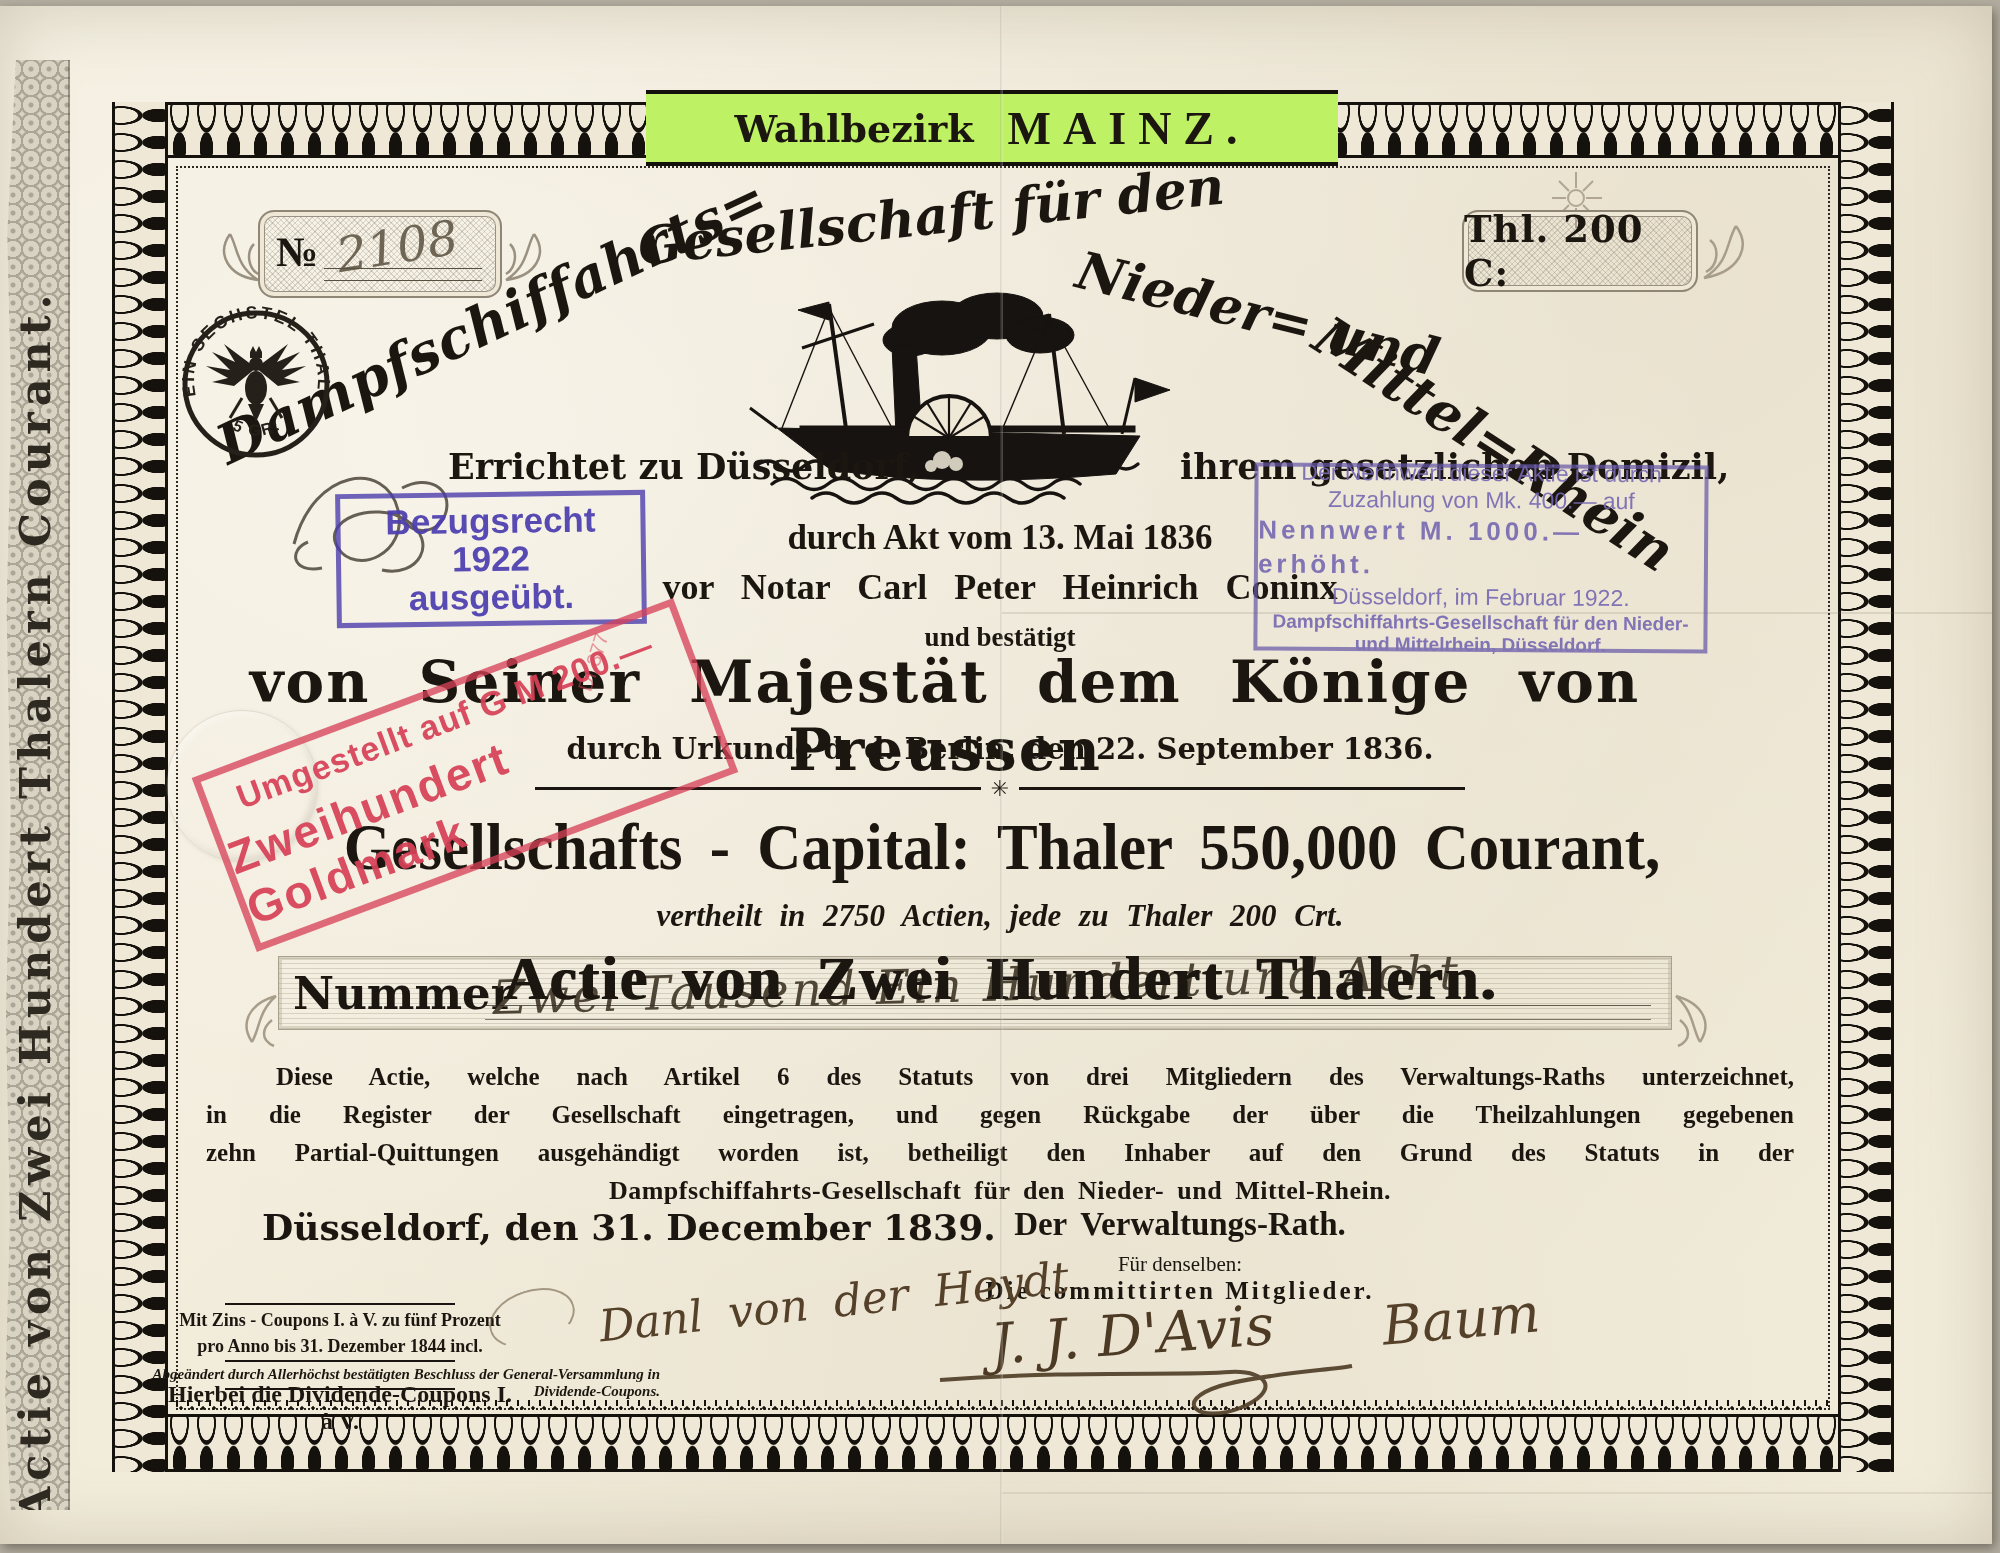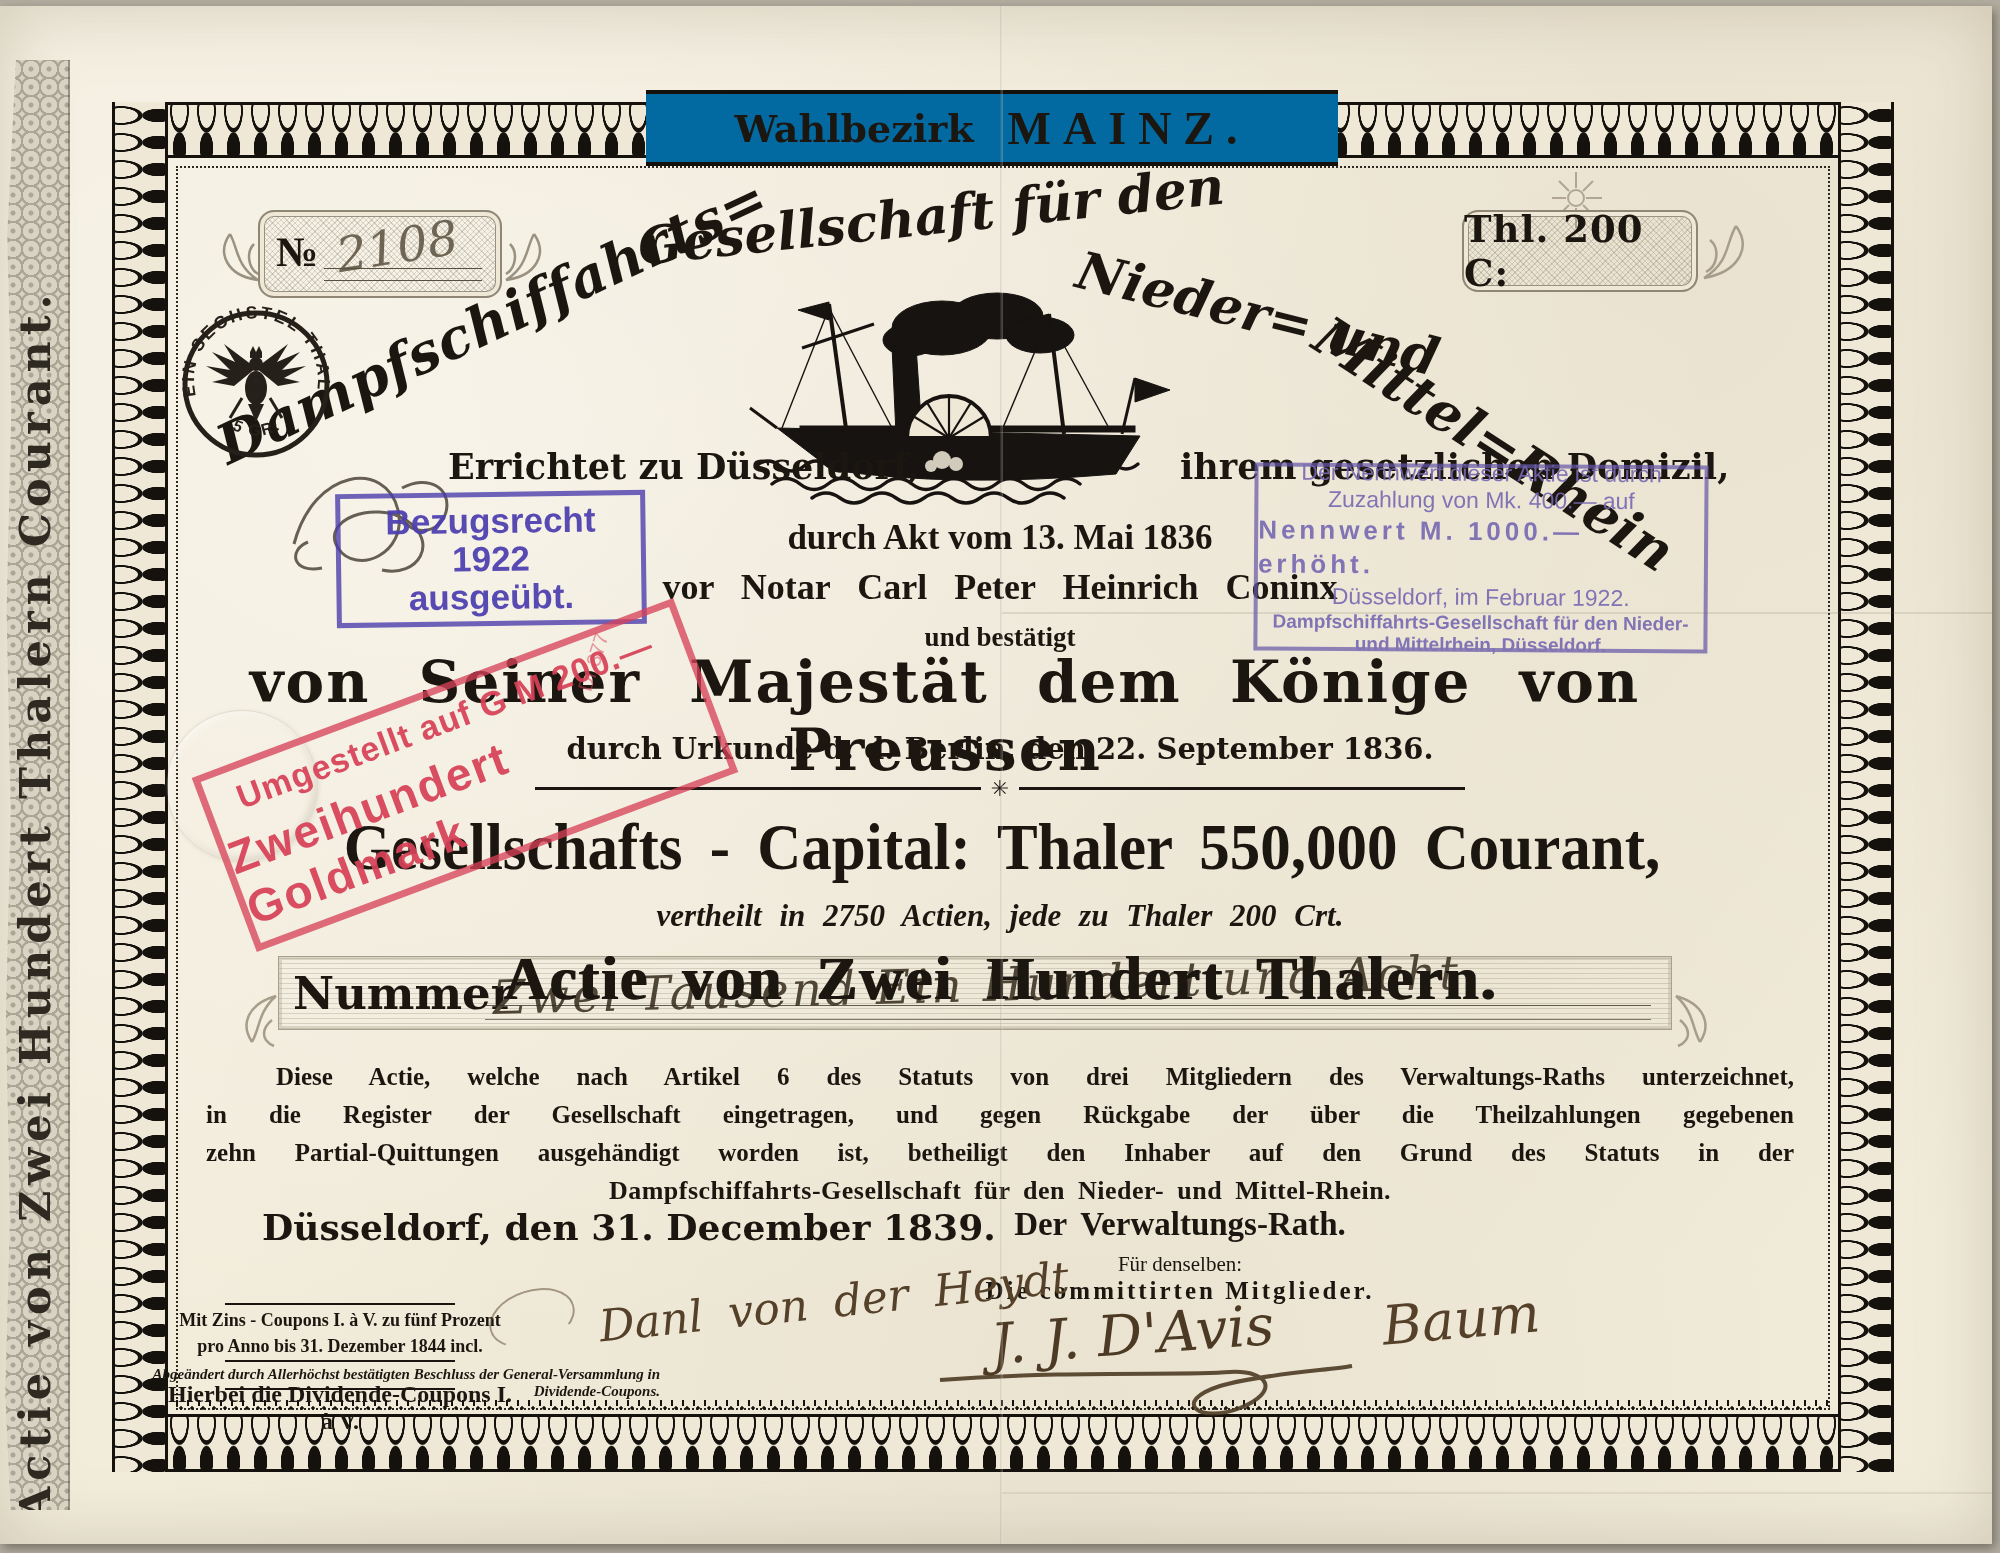--- a/index.html
+++ b/index.html
@@ -33,21 +33,21 @@
             radial-gradient(circle at 5px 2px,#15120e 1.4px,transparent 2px);
             background-size:11px 6px,11px 6px;background-position:0 0,0 6px;background-repeat:repeat-x;}
   
   .blackletter{font-family:"DejaVu Serif", serif;font-weight:bold;}
   .didone{font-family:"Liberation Serif", serif;font-weight:bold;}
   .script{font-family:"DejaVu Serif", serif;font-style:italic;color:#4e4537;}
   .center{text-align:center;}
   .justify{text-align:justify;text-align-last:justify;}
   .rule{background:#1a1510;height:2px;}
   
-  .banner{background:#0369a1;border-top:2px solid #14110d;border-bottom:2px solid #14110d;
+  .banner{background:#bef264;border-top:2px solid #14110d;border-bottom:2px solid #14110d;
     box-shadow:inset 0 7px 0 -5px #14110d, inset 0 -7px 0 -5px #14110d;
     display:flex;align-items:center;justify-content:center;gap:34px;}
   
   .ornbox{border:2px solid #8f8676;border-radius:16px;
     box-shadow:inset 0 0 0 4px #efe8d6, inset 0 0 0 5px #9a9182;
     background-image:repeating-linear-gradient(45deg,rgba(112,102,86,.22) 0 1px,transparent 1px 4px),
                      repeating-linear-gradient(-45deg,rgba(112,102,86,.22) 0 1px,transparent 1px 4px);}
   
   .stamp{font-family:"Liberation Sans", sans-serif;font-weight:bold;}
   .bluestamp{border:5px solid rgba(74,59,172,.85);color:#4d3eb0;opacity:.93;}

